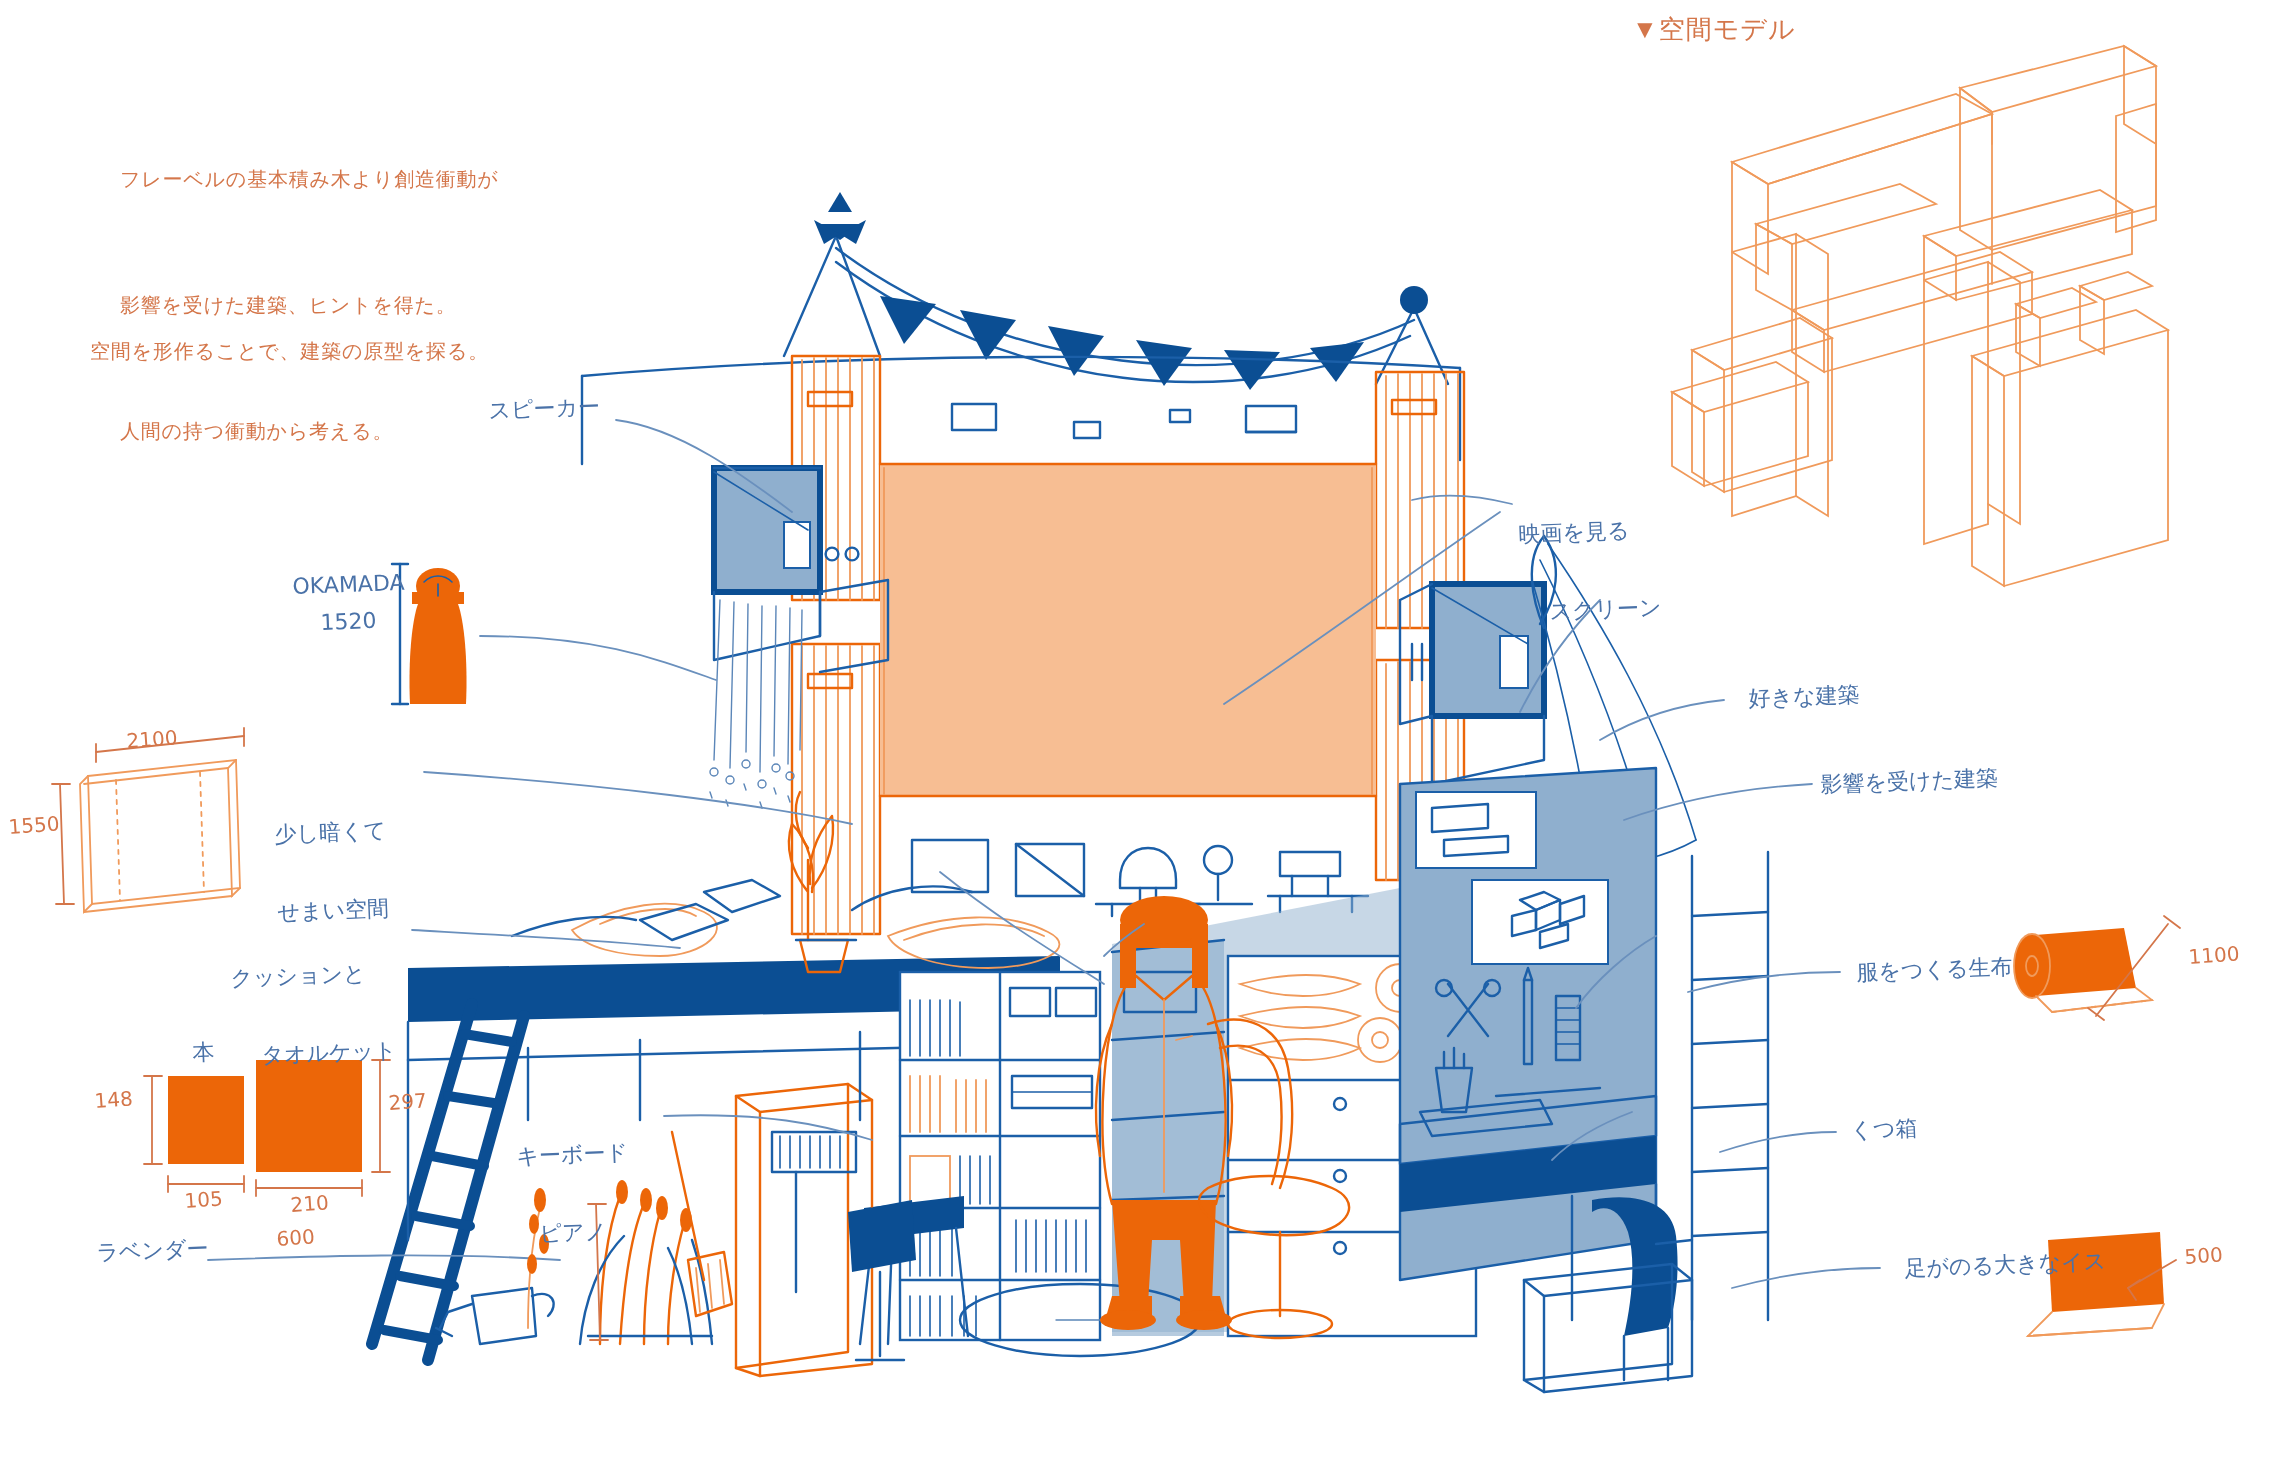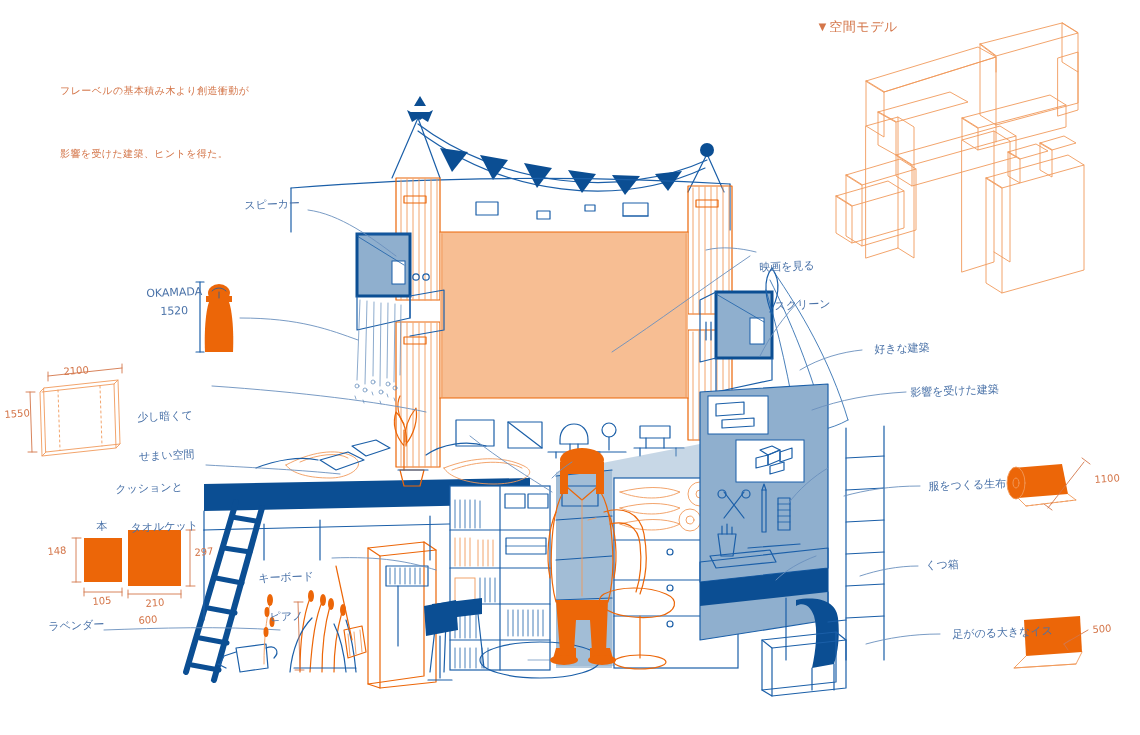--- a/index.html
+++ b/index.html
@@ -46,26 +46,28 @@
   svg{position:absolute;left:0;top:0;overflow:visible;}
 </style>
 </head>
 <body>
 
 <div id="sheet">
 
   <div class="txt concept" style="left:60px;top:38px;width:280px;">
     <div>フレーベルの基本積み木より創造衝動が</div>
     <div>影響を受けた建築、ヒントを得た。</div>
+    <div>人間の持つ衝動から考える。</div>
   </div>
 
   <div class="txt concept" style="left:45px;top:124px;width:310px;">
+    <div>空間を形作ることで、建築の原型を探る。</div>
   </div>
 
-  <div class="txt modellabel" style="left:816px;top:6px;margin-top:12px;">▼空間モデル</div>
+  <div class="txt modellabel" style="left:816px;top:6px;">▼空間モデル</div>
 
   <svg width="1140" height="735" viewBox="0 0 1140 735">
     <defs>
       <style>
         .bl{stroke:#1B5FA8;fill:none;stroke-width:1.2;stroke-linecap:round;stroke-linejoin:round;}
         .blt{stroke:#1B5FA8;fill:none;stroke-width:0.8;stroke-linecap:round;}
         .blth{stroke:#5B86B8;fill:none;stroke-width:0.7;stroke-linecap:round;}
         .blf{fill:#0B4E93;}
         .sky{fill:#8FAFCE;}
         .skyl{fill:#A9C2DB;}

